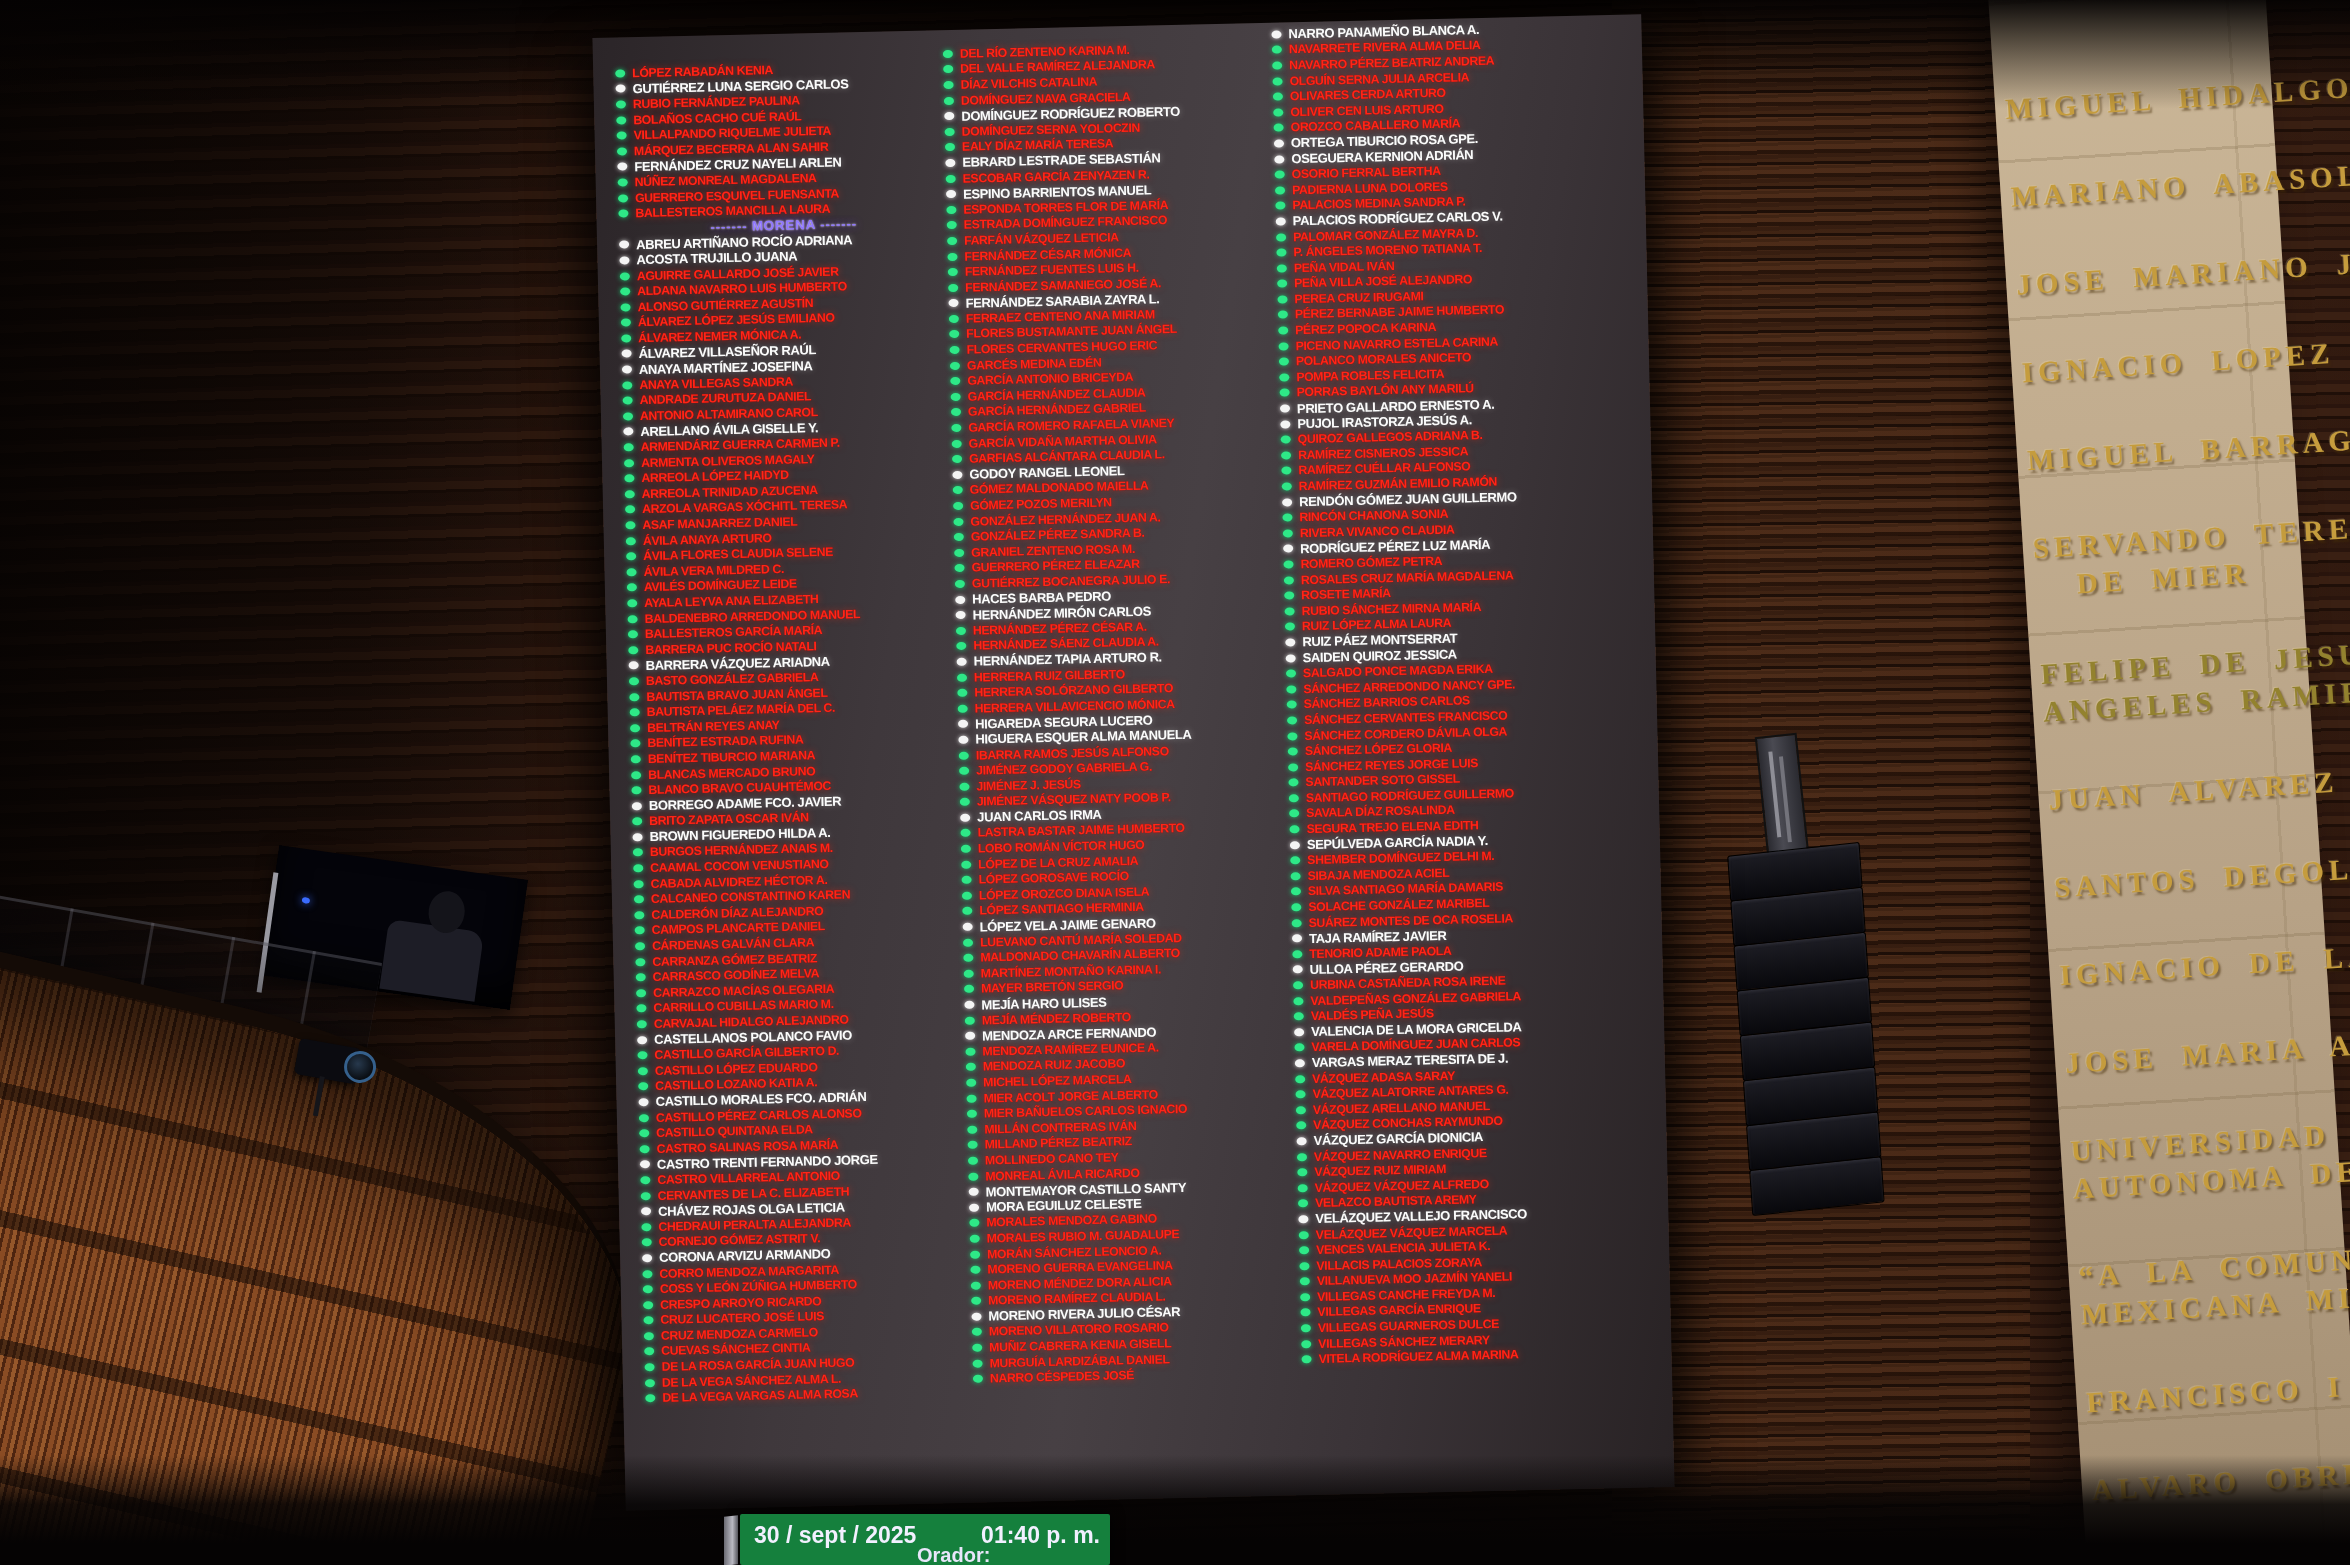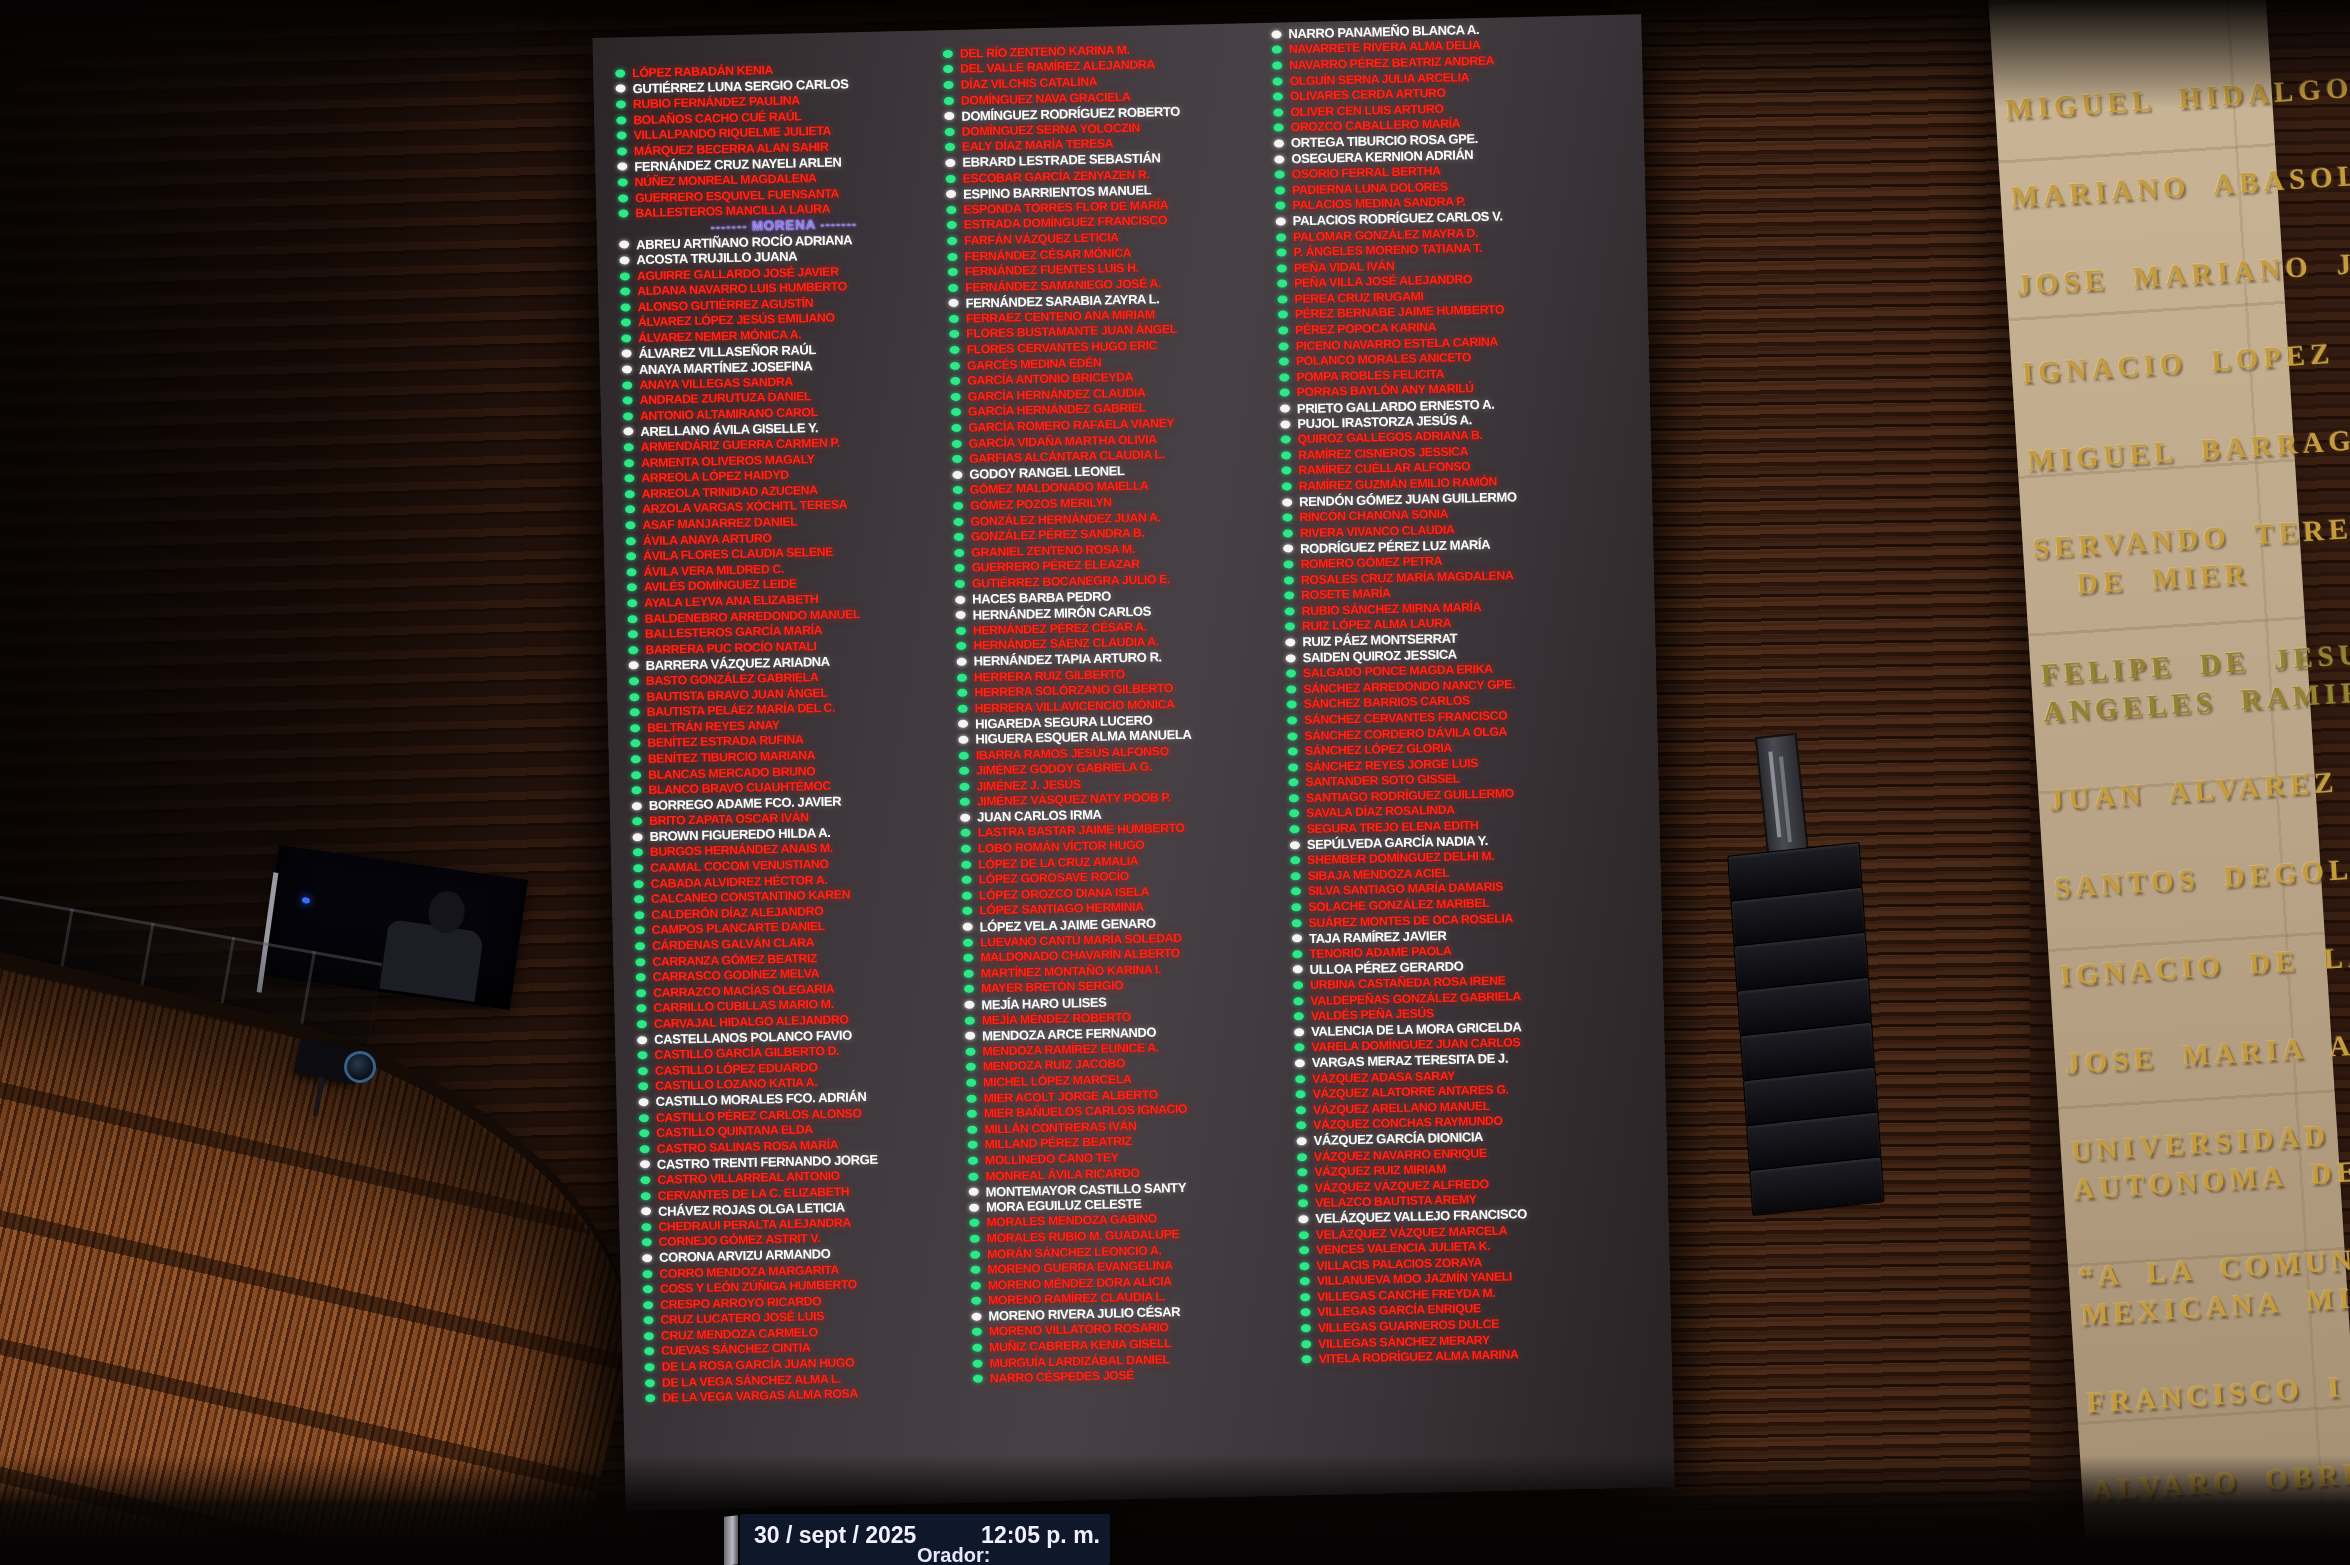--- a/index.html
+++ b/index.html
@@ -100,21 +100,21 @@
     box-shadow:-18px 0 40px rgba(0,0,0,.45);}
   .stone-names{padding:161px 10px 0 10px;}
   .stone-group{margin-bottom:50px;text-align:center;}
   .stone-line{font-family:"Liberation Serif",serif;font-weight:bold;font-size:29px;line-height:38px;
     letter-spacing:5px;word-spacing:12px;color:#c59c3d;white-space:nowrap;
     text-shadow:2px 3px 2px rgba(70,45,8,.5),-1px -1px 0 rgba(255,230,160,.22);}
   .stone-group.v-dim .stone-line{color:#93822e;}
 
   
   .display{position:absolute;left:740px;top:1514px;width:370px;height:51px;
-    background:#0f172a;border-radius:2px;
+    background:#15803d;border-radius:2px;
     box-shadow:0 0 14px rgba(0,0,0,.8);}
   .display::before{content:"";position:absolute;left:-16px;top:2px;width:14px;height:49px;
     background:linear-gradient(90deg,#6a6a72,#b9b9c2 60%,#55555c);transform:skewY(-6deg);}
   .disp-date{position:absolute;left:14px;top:8px;color:#f2f0ff;font-weight:bold;font-size:23px;}
   .disp-orador{position:absolute;left:177px;top:30px;color:#e8e6fa;font-weight:bold;font-size:20px;}
   .disp-time{position:absolute;right:10px;top:8px;color:#f2f0ff;font-weight:bold;font-size:23px;}
 </style>
 </head>
 <body>
 
@@ -1276,16 +1276,16 @@
         <span class="total v-cream"></span>
         <span class="total v-white"></span>
       </div>
   </div>
 
   <div class="ov-bottom"></div>
 
   <div class="display">
     <span class="disp-date">30 / sept / 2025</span>
     <span class="disp-orador">Orador:</span>
-    <span class="disp-time">12:05 p. m.</span>
+    <span class="disp-time">01:40 p. m.</span>
   </div>
 </div>
 
 
 </body></html>

